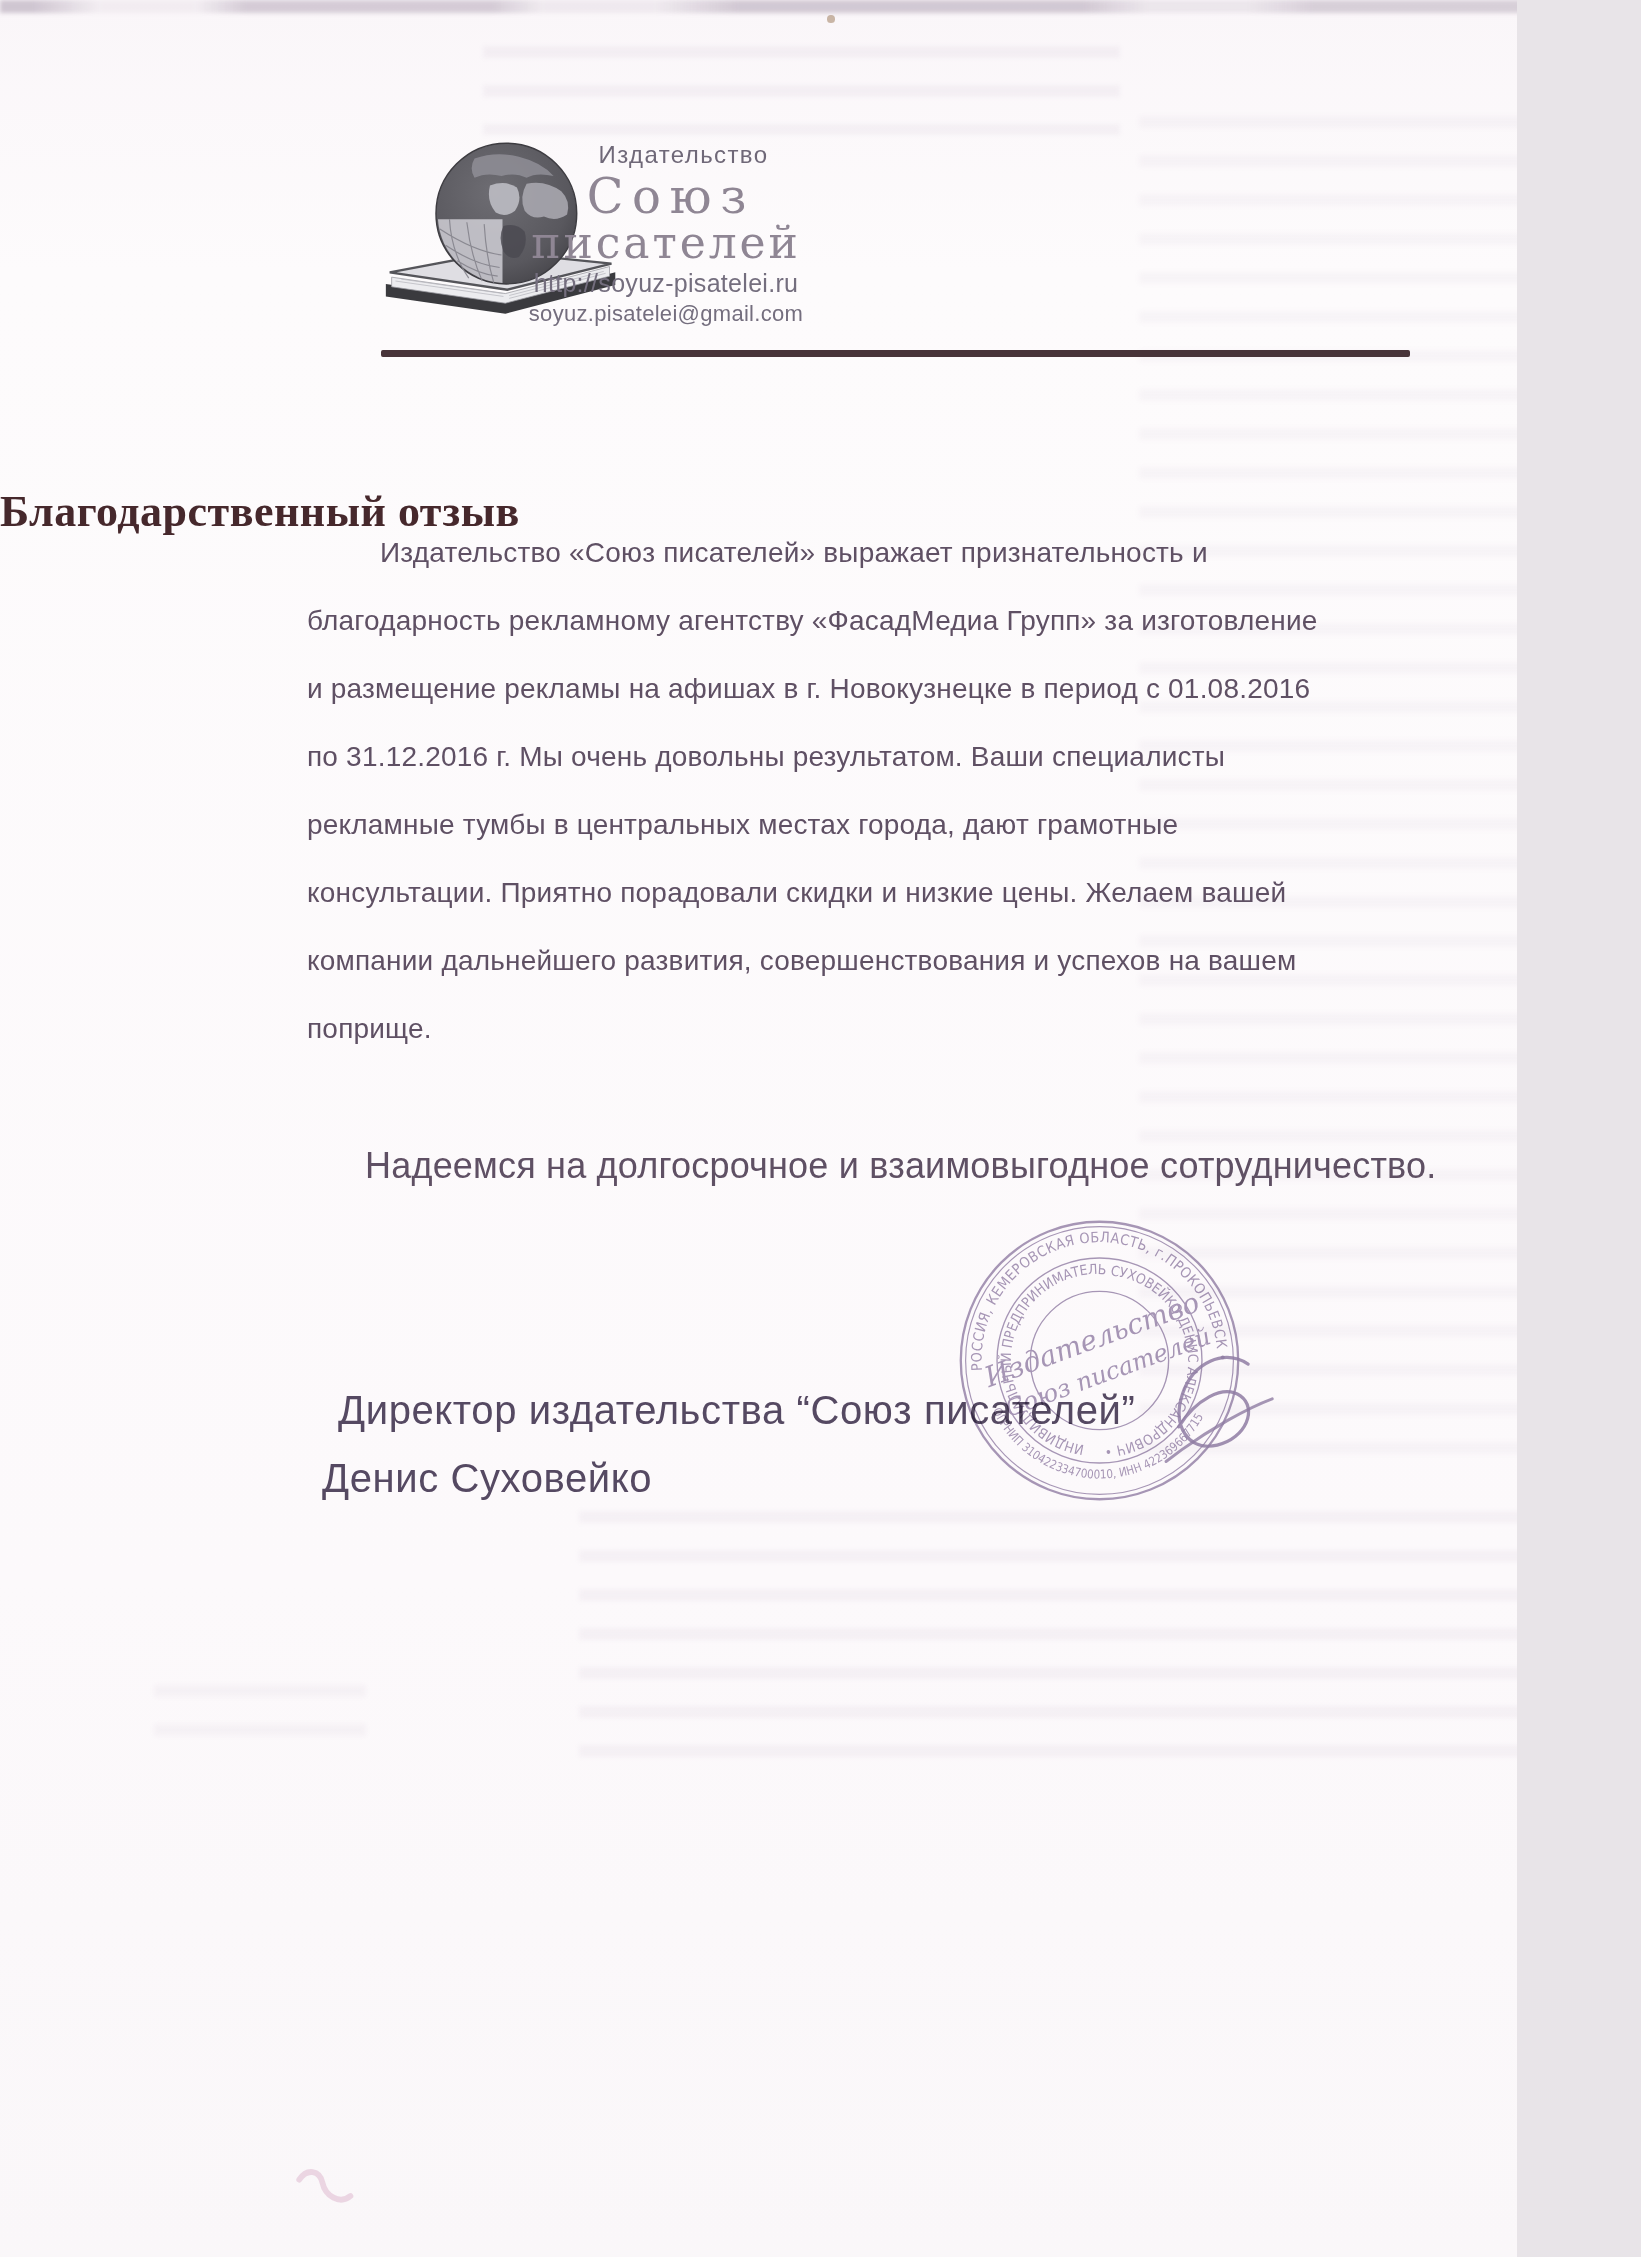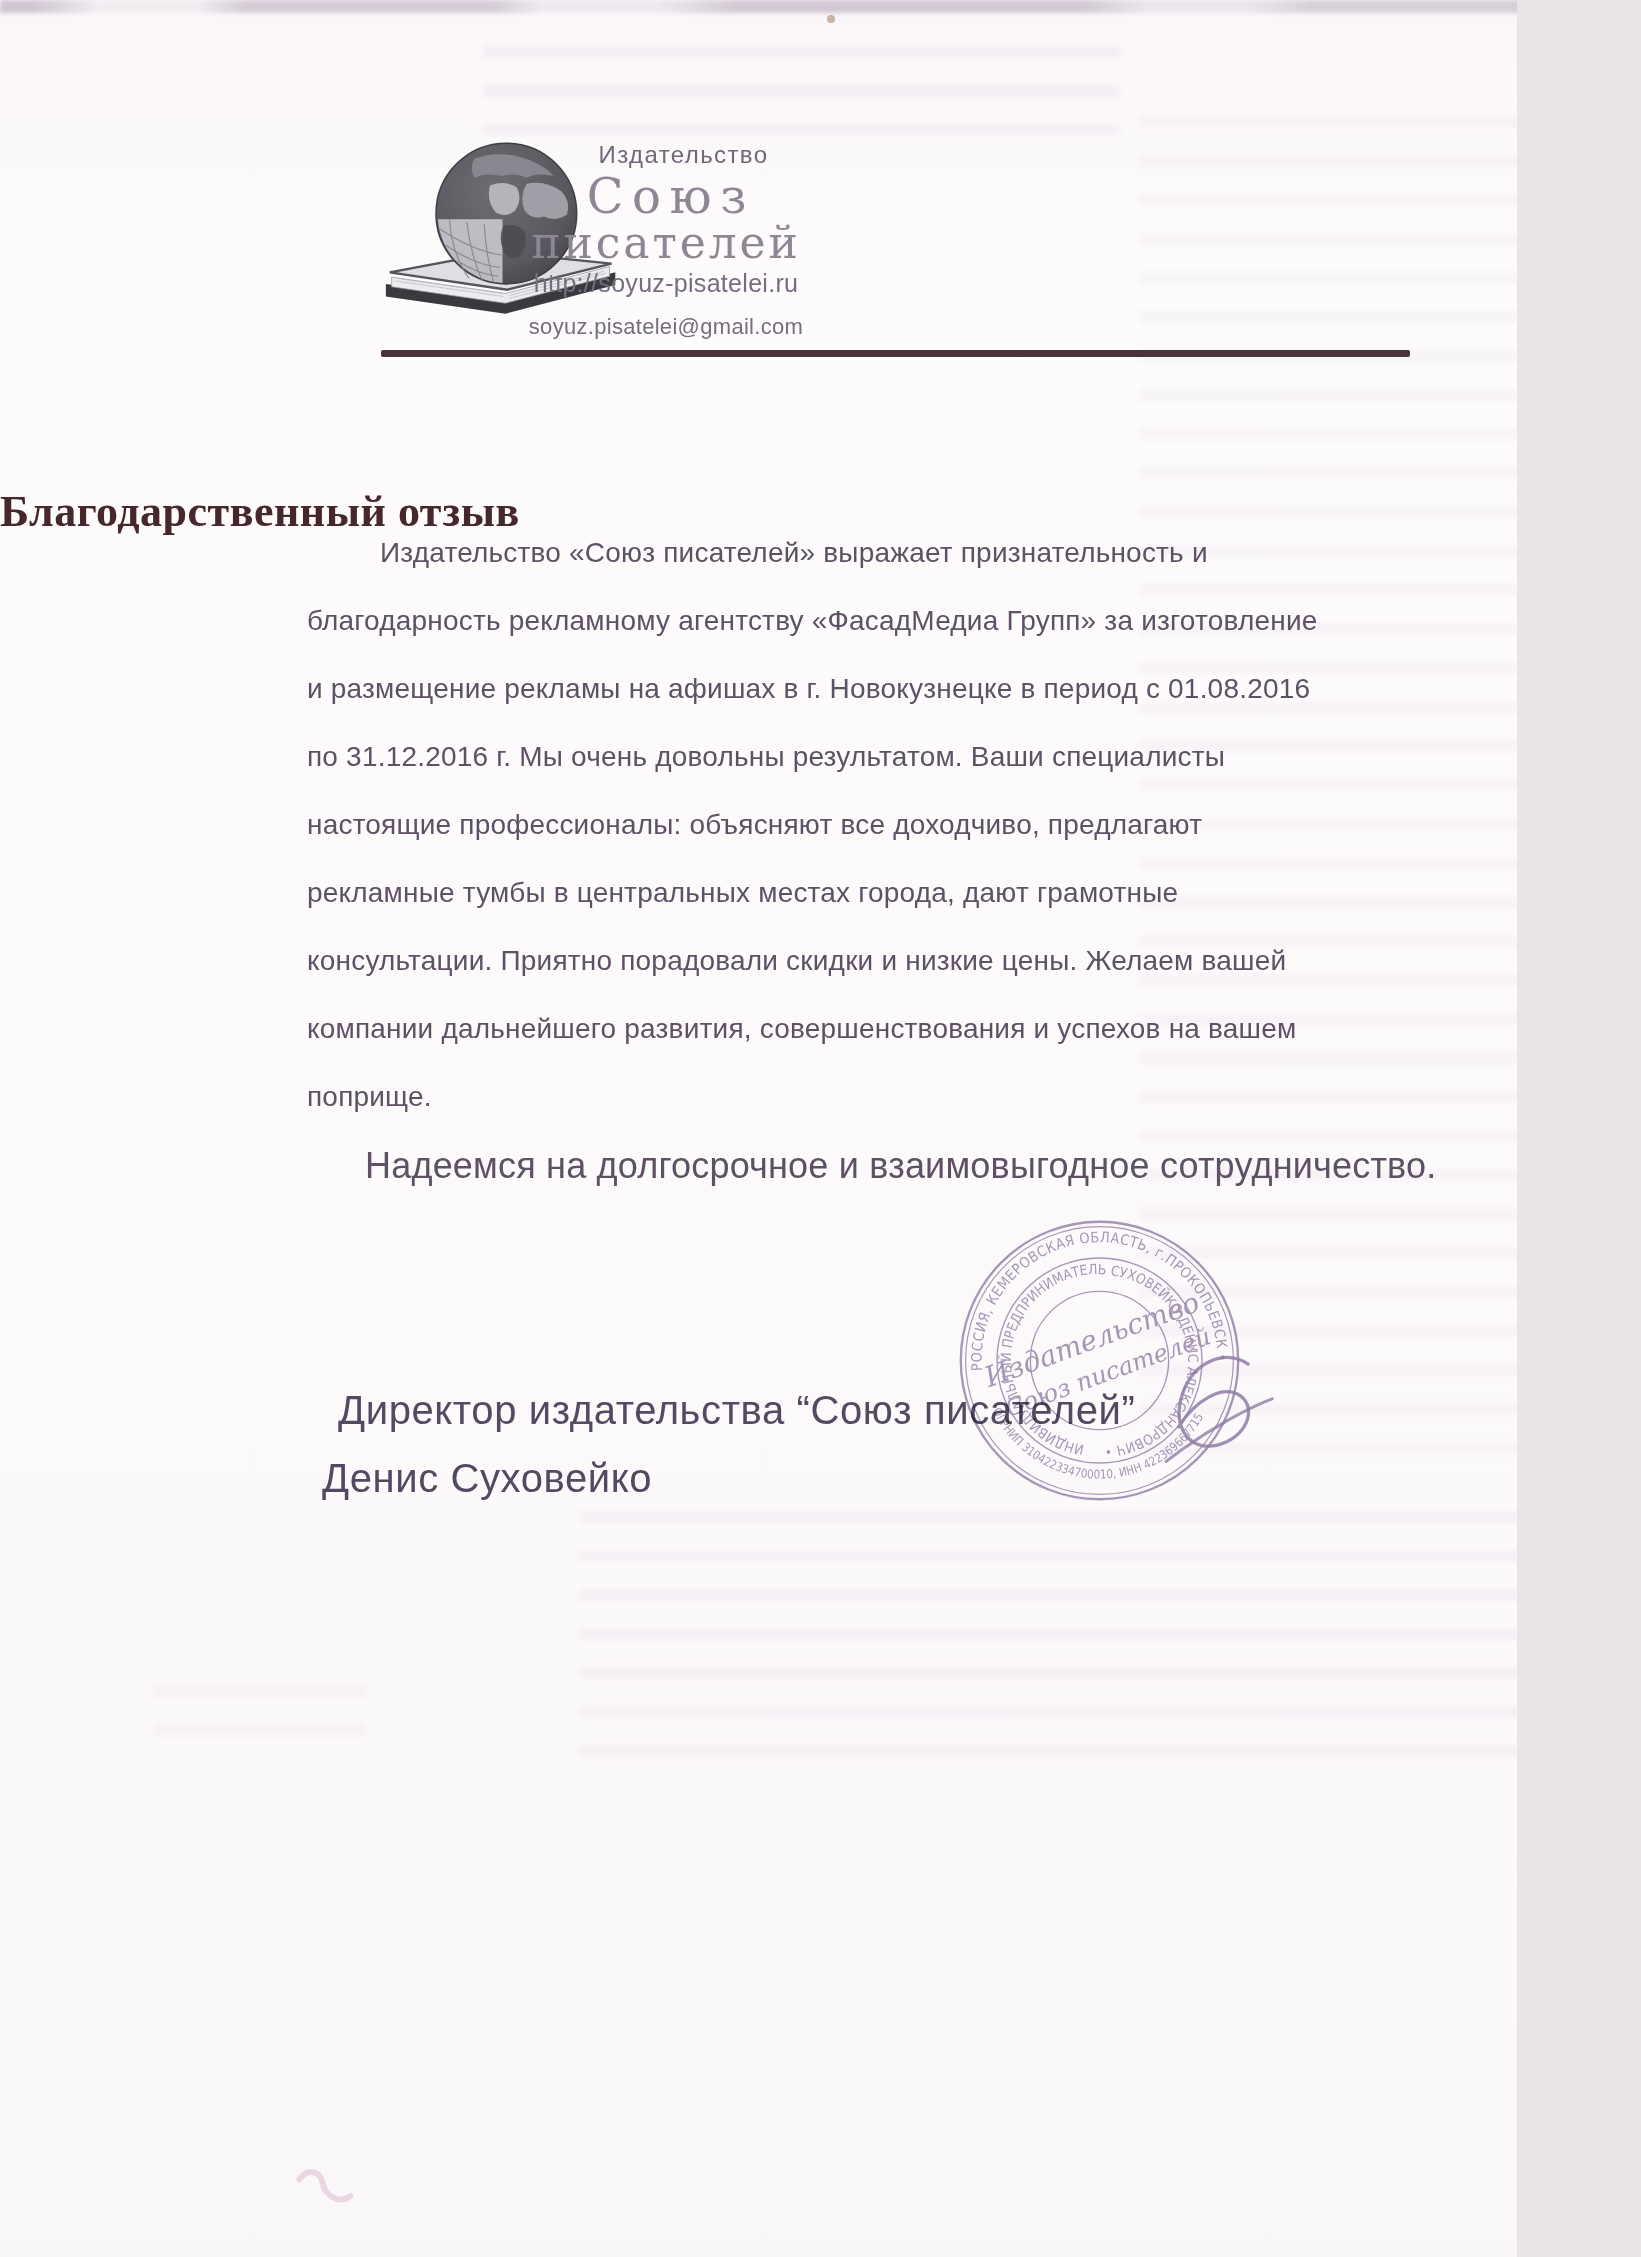--- a/index.html
+++ b/index.html
@@ -10,21 +10,21 @@
   }
   
   .logo-art { position:absolute; left:382px; top:137px; width:241px; height:182px; }
   .logo-text { position:absolute; left:521px; top:141px; width:290px; text-align:center; }
   .logo-label { font-size:24px; color:#6f6878; letter-spacing:1.4px; padding-left:35px; }
   .logo-brand1 { font-family:"DejaVu Serif", serif; font-size:48px; line-height:1.05;
                  color:#8f8694; letter-spacing:8.7px; margin-top:1.9px; padding-left:9.7px; }
   .logo-brand2 { font-family:"DejaVu Serif", serif; font-size:44px; line-height:1.0;
                  color:#8f8694; letter-spacing:2.9px; }
   .logo-url   { font-size:25px; color:#746e7e; margin-top:4px; letter-spacing:0.3px; }
-  .logo-email { font-size:22px; color:#746e7e; margin-top:16px; letter-spacing:0.3px; }
+  .logo-email { font-size:22px; color:#746e7e; margin-top:3px; letter-spacing:0.3px; }
   .contact { position:absolute; left:925px; top:154px; font-size:28px; line-height:36px;
              color:#695e74; letter-spacing:0.4px; }
   .rule { position:absolute; left:381px; top:350px; width:1029px; height:6.8px;
           background:#483439; border-radius:1.9px; }
   
   .title { position:absolute; left:0; top:457px; width:1641px; text-align:left;
            font-family:"Liberation Serif", serif; font-weight:bold; font-size:44px;
            color:#46282c; letter-spacing:0.5px; }
   .body-text { position:absolute; left:307px; top:519px; width:1207px;
                font-size:28px; line-height:68px; color:#5f5064; letter-spacing:0.2px; }
@@ -109,21 +109,20 @@
 
   <div class="rule"></div>
 
   <h1 class="title">Благодарственный отзыв</h1>
 
   <div class="body-text">
     <div class="indent">Издательство «Союз писателей» выражает признательность и</div>
     <div>благодарность рекламному агентству «ФасадМедиа Групп» за изготовление</div>
     <div>и размещение рекламы на афишах в г. Новокузнецке в период с 01.08.2016</div>
     <div>по 31.12.2016 г. Мы очень довольны результатом. Ваши специалисты</div>
-    <div>настоящие профессионалы: объясняют все доходчиво, предлагают</div>
     <div>рекламные тумбы в центральных местах города, дают грамотные</div>
     <div>консультации. Приятно порадовали скидки и низкие цены. Желаем вашей</div>
     <div>компании дальнейшего развития, совершенствования и успехов на вашем</div>
     <div>поприще.</div>
   </div>
 
   <div class="closing indent">Надеемся на долгосрочное и взаимовыгодное сотрудничество.</div>
 
   <div class="sig-line1">Директор издательства “Союз писателей”</div>
   <div class="sig-line2">Денис Суховейко</div>

